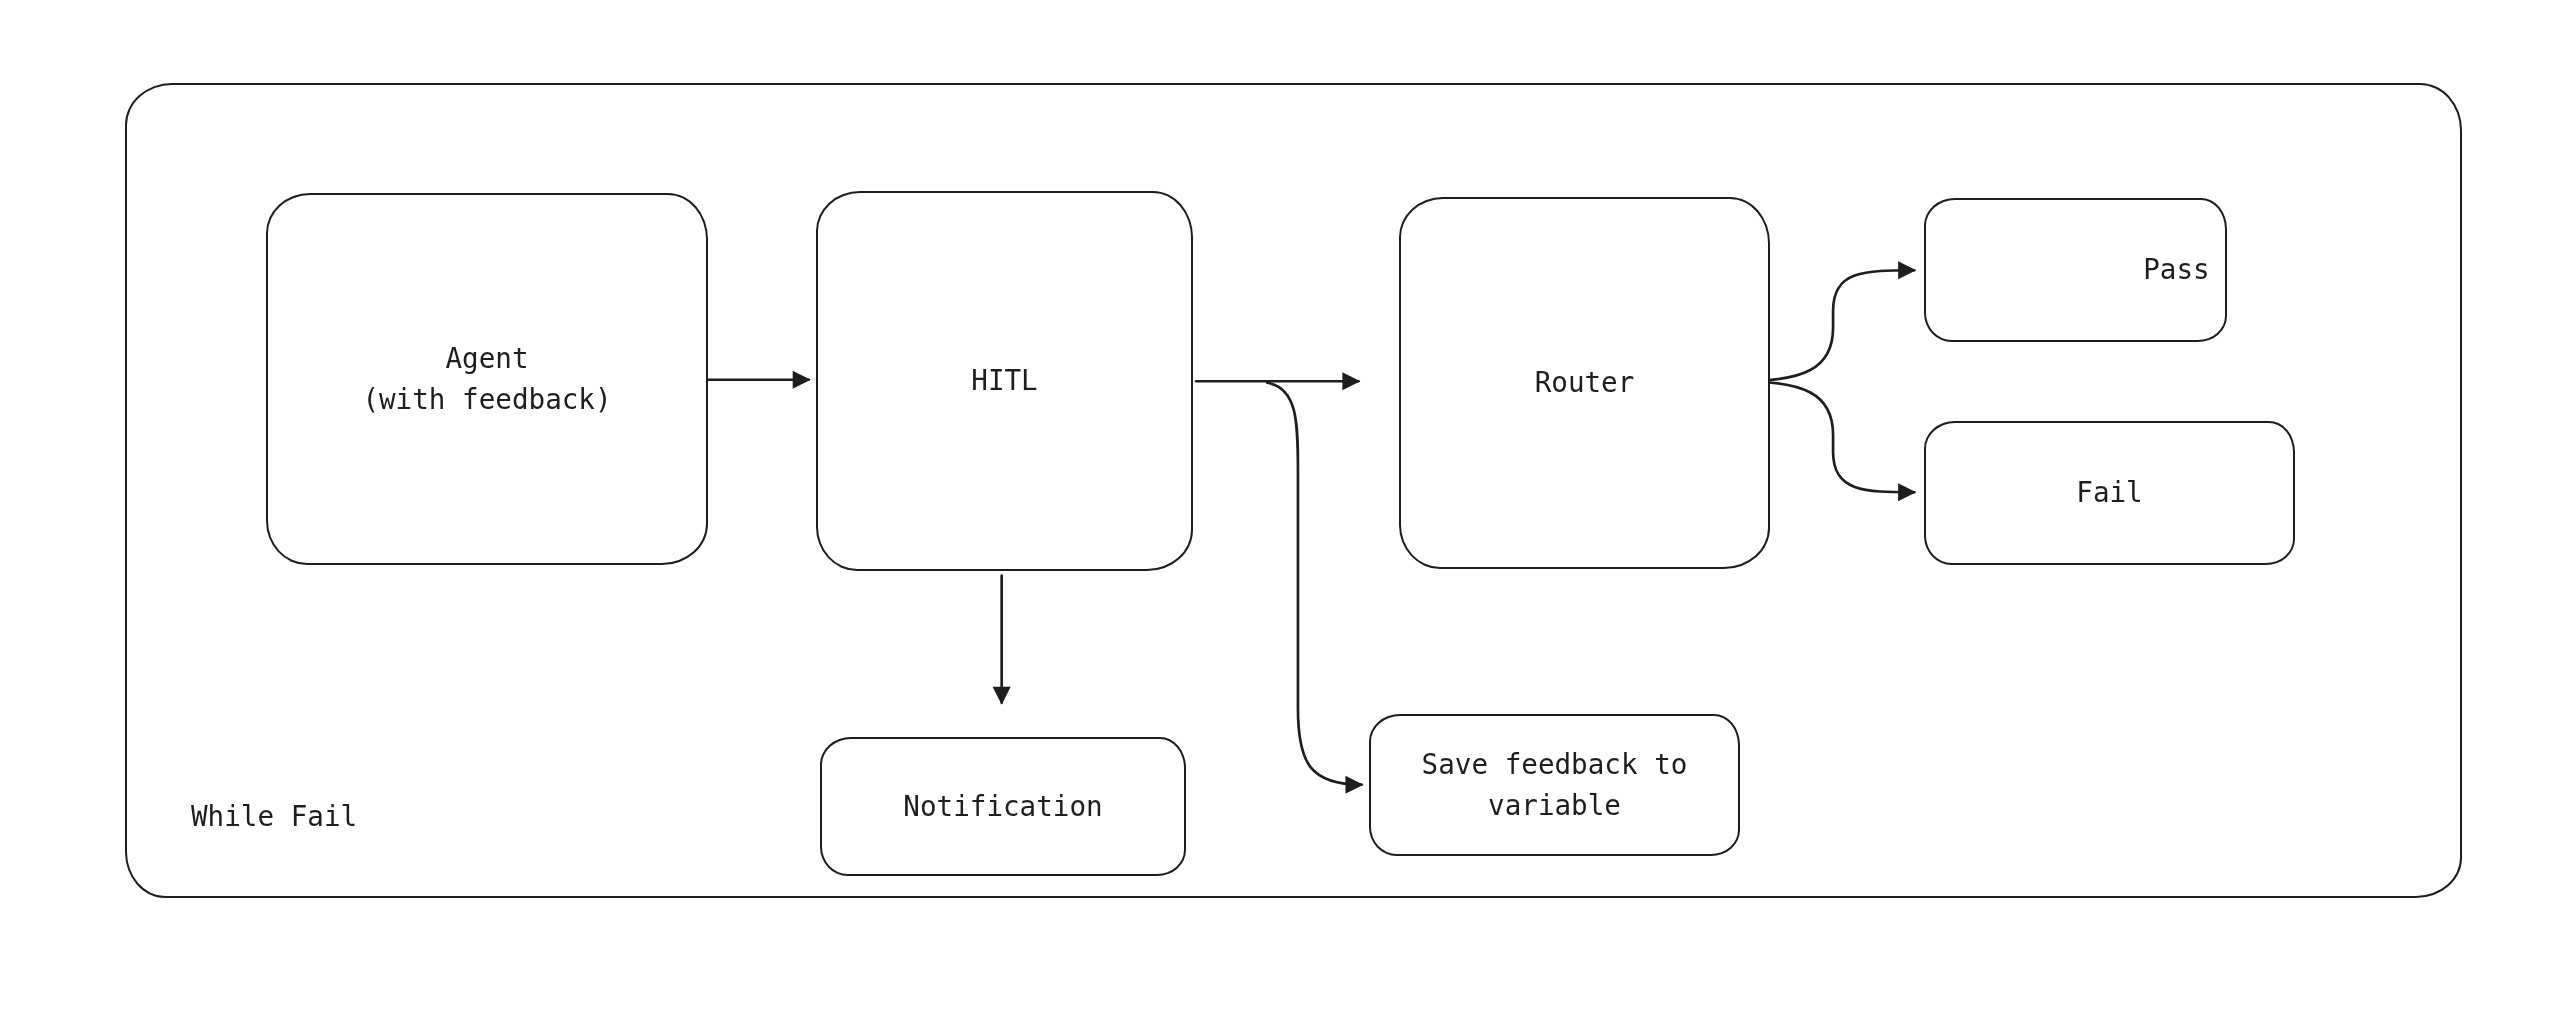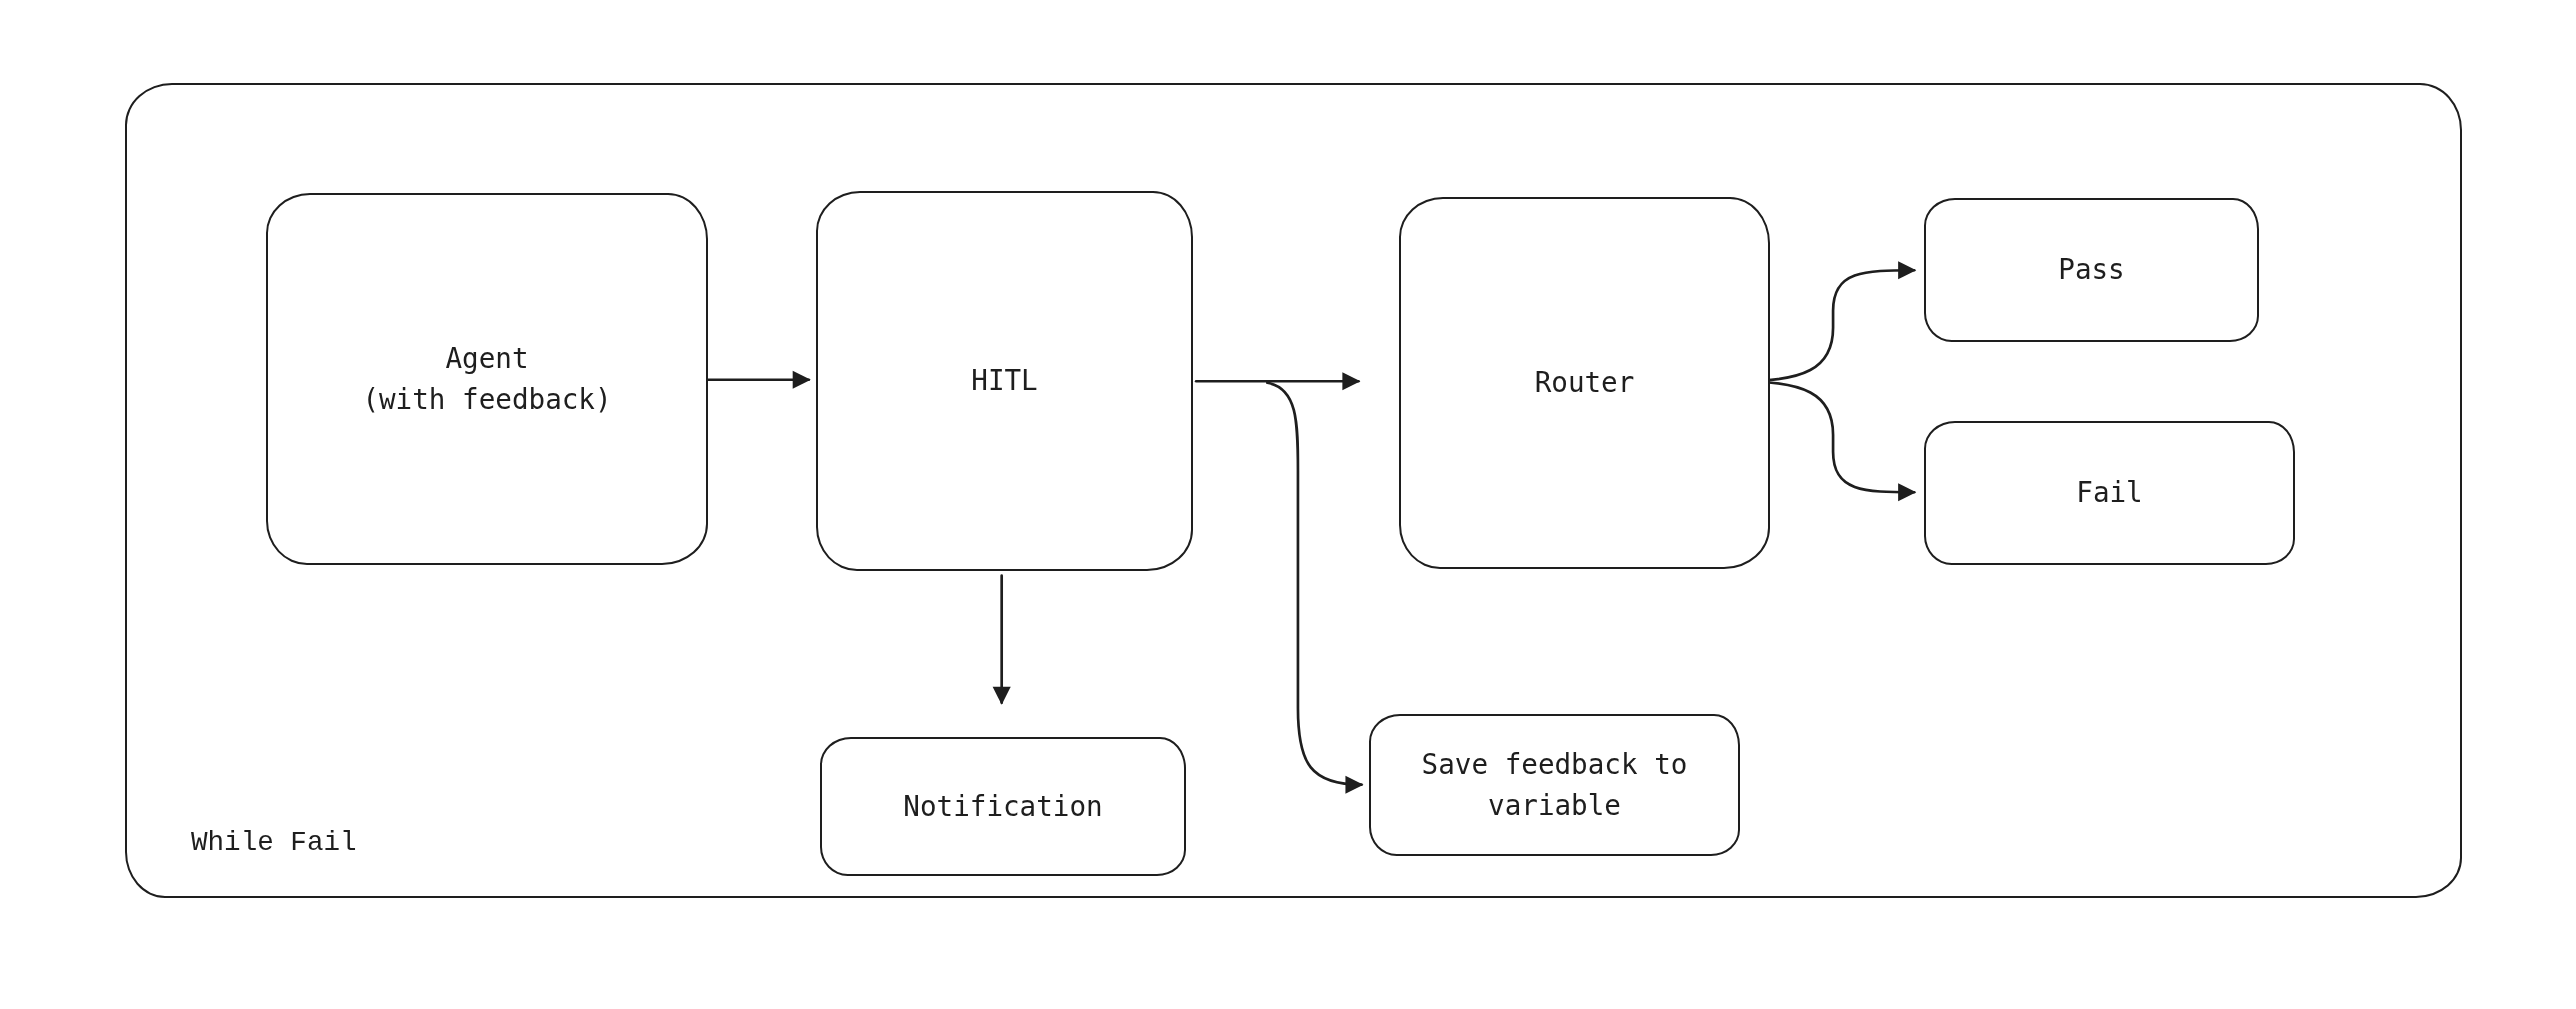--- a/index.html
+++ b/index.html
@@ -29,26 +29,25 @@
     width: 2337px;
     height: 815px;
     border: 2.3px solid #1e1e1e;
     border-radius: 47px 42px 46px 40px / 42px 47px 40px 46px;
     box-sizing: border-box;
     background: transparent;
   }
   .group-label {
     position: absolute;
     left: 191px;
-    top: 826px;
+    top: 800px;
     font-size: 27.6px;
     line-height: 1.2;
     color: #1e1e1e;
     white-space: pre;
-    font-family: Liberation Mono, monospace;
   }
   .node {
     position: absolute;
     box-sizing: border-box;
     border: 2.3px solid #1e1e1e;
     background: #ffffff;
     display: flex;
     align-items: center;
     justify-content: center;
     text-align: center;
@@ -62,21 +61,21 @@
   }
   .node.big {
     border-radius: 44px 40px 46px 41px / 40px 46px 41px 44px;
   }
   .node.small {
     border-radius: 31px 26px 29px 27.6px / 27.6px 31px 26px 29px;
   }
   .node-agent        { left: 266px;  top: 193px; width: 442px; height: 372px; }
   .node-hitl         { left: 816px; top: 191px; width: 377px; height: 380px; }
   .node-router       { left: 1367px; top: 197px; width: 371px; height: 372px; margin-left: 32px; }
-  .node-pass         { left: 1924px; top: 198px; width: 335px; height: 144px; }
+  .node-pass         { left: 1924px; top: 198px; width: 303px; height: 144px; justify-content: flex-end; }
   .node-fail         { left: 1924px; top: 421px; width: 371px; height: 144px; }
   .node-notification { left: 820px; top: 737px; width: 366px; height: 139px; }
   .node-save         { left: 1369px; top: 714px; width: 371px; height: 142px; }
 </style>
 </head>
 <body>
 
 <div class="canvas">
 
   <div class="group-container"></div>

